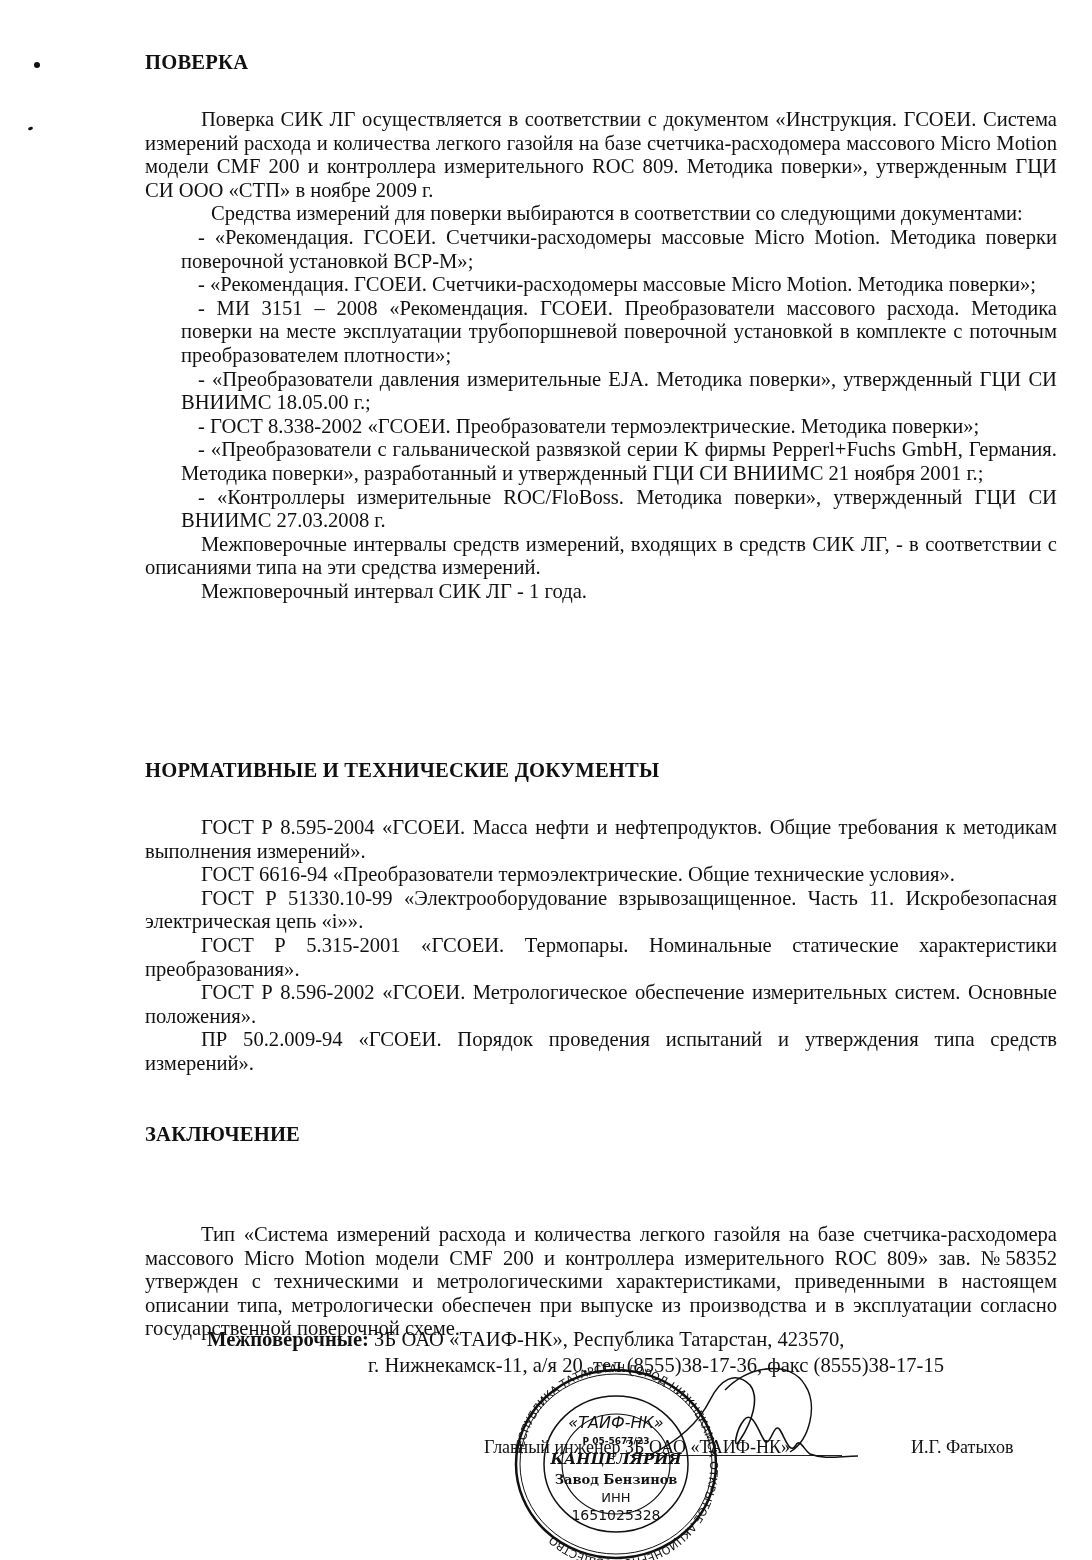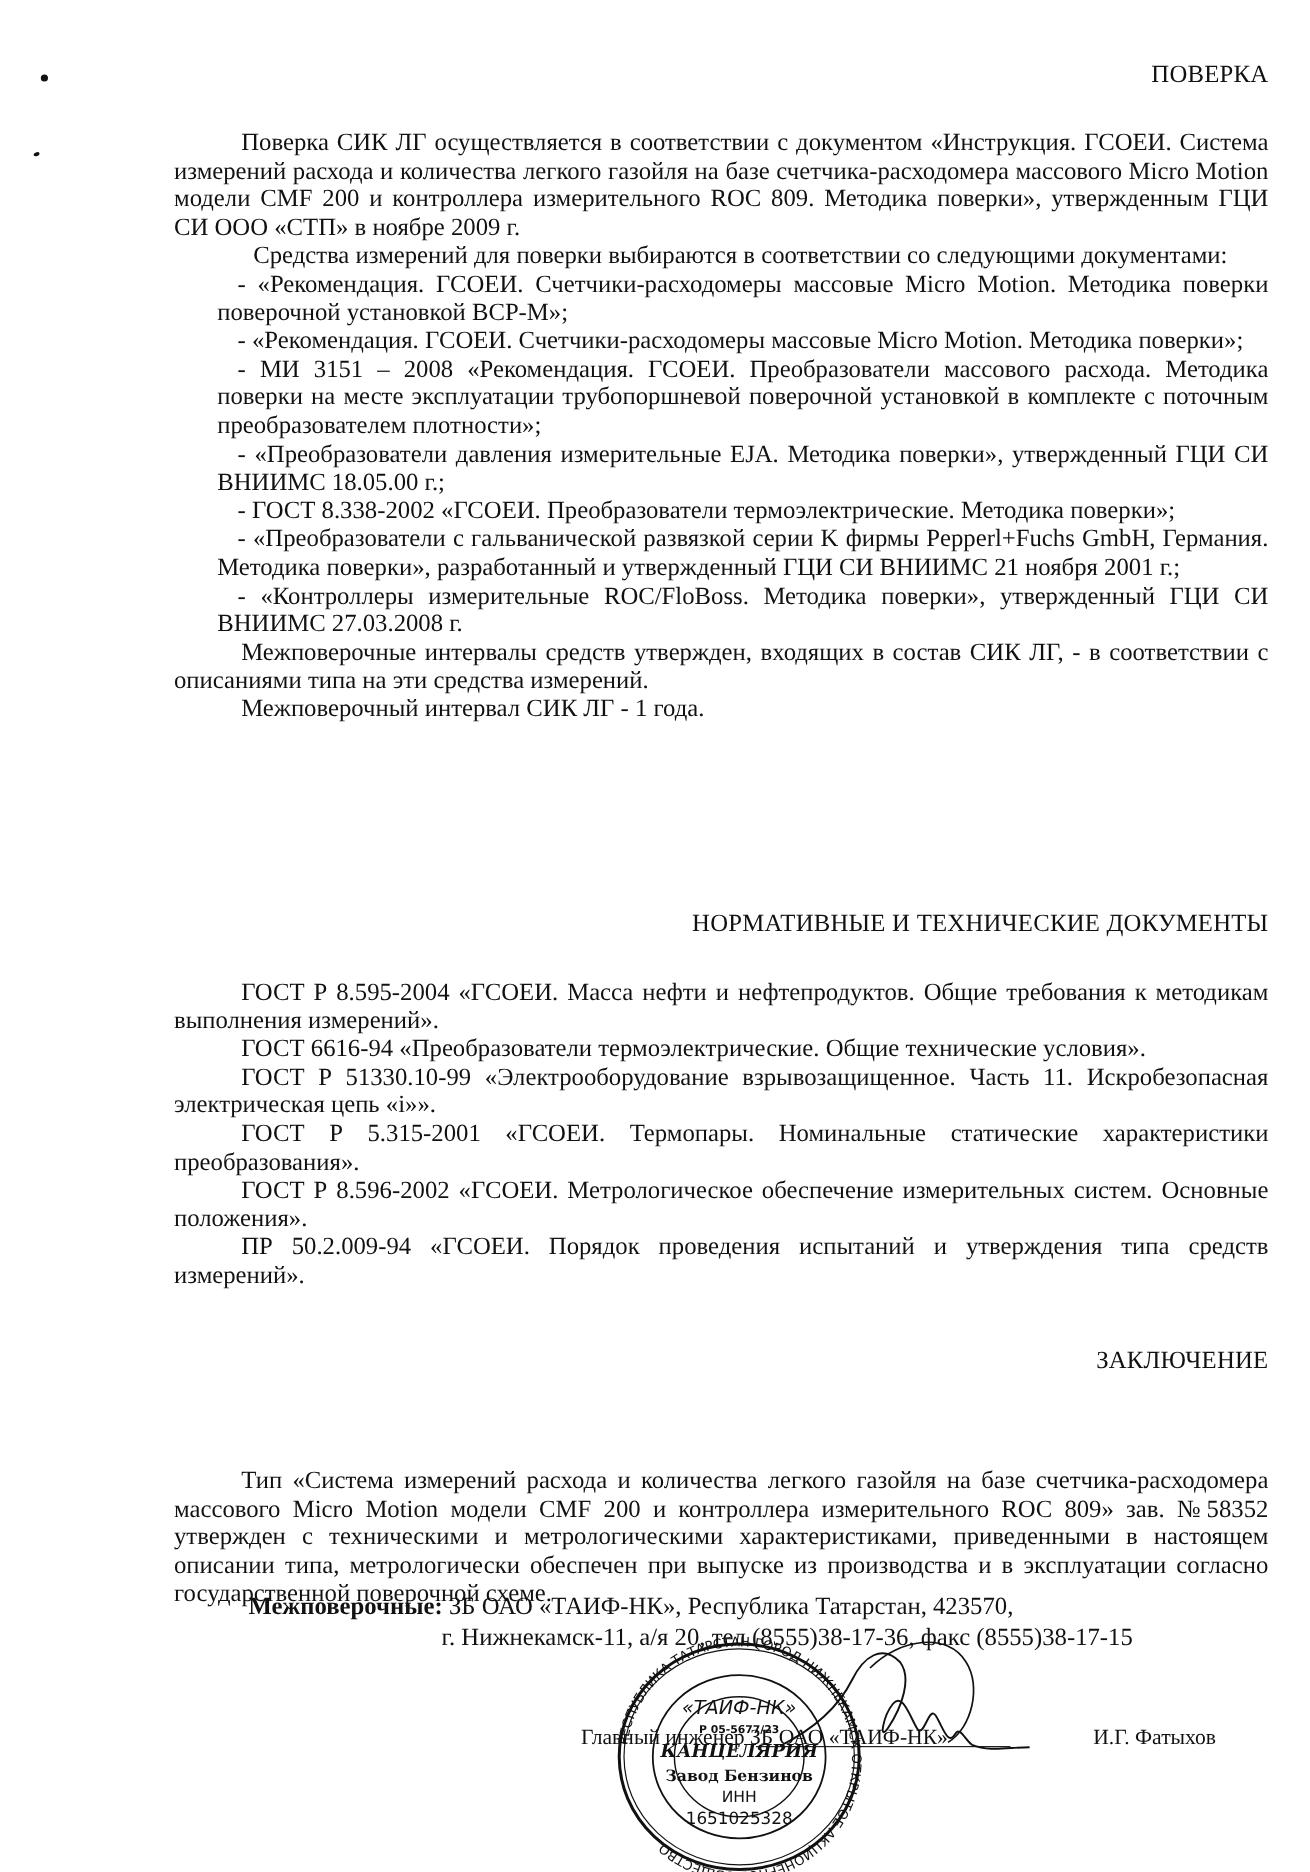--- a/index.html
+++ b/index.html
@@ -3,21 +3,21 @@
 <meta charset="utf-8">
 <style>
   html, body { margin: 0; padding: 0; background: #ffffff; }
   body { width: 1092px; height: 1560px; position: relative; overflow: hidden; color: #111; }
   .page {
     position: absolute; left: 145px; top: 0; width: 912px;
     font-family: "Liberation Serif", "DejaVu Serif", serif;
     font-size: 20.6px; line-height: 23.6px; color: #111;
   }
   h2 {
-    margin: 0; text-align: right; font-weight: normal; font-size: 20.6px;
+    margin: 0; text-align: left; font-weight: bold; font-size: 20.6px;
     letter-spacing: 0.2px; line-height: 24px;
   }
   p { margin: 0; text-align: justify; }
   .indent { text-indent: 56px; }
   .dash { text-indent: 17px; margin-left: 36px; }
   .sec1-title { position: absolute; top: 50px; left: 0; right: 0; }
   .block { position: absolute; left: 0; right: 0; }
   .mfr { position: absolute; left: 62px; top: 1326px; width: 860px; font-size: 20.6px; line-height: 26px; }
   .mfr .lbl { font-weight: bold; }
   .mfr .line2 { padding-left: 161px; }
@@ -41,21 +41,21 @@
   <div class="block" style="top:108px;">
     <p class="indent">Поверка СИК ЛГ осуществляется в соответствии с документом «Инструкция. ГСОЕИ. Система измерений расхода и количества легкого газойля на базе счетчика-расходомера массового Micro Motion модели CMF 200 и контроллера измерительного ROC 809. Методика поверки», утвержденным ГЦИ СИ ООО «СТП» в ноябре 2009 г.</p>
     <p class="indent" style="text-indent:66px;">Средства измерений для поверки выбираются в соответствии со следующими документами:</p>
     <p class="dash">- «Рекомендация. ГСОЕИ. Счетчики-расходомеры массовые Micro Motion. Методика поверки поверочной установкой ВСР-М»;</p>
     <p class="dash">- «Рекомендация. ГСОЕИ. Счетчики-расходомеры массовые Micro Motion. Методика поверки»;</p>
     <p class="dash">- МИ 3151 – 2008 «Рекомендация. ГСОЕИ. Преобразователи массового расхода. Методика поверки на месте эксплуатации трубопоршневой поверочной установкой в комплекте с поточным преобразователем плотности»;</p>
     <p class="dash">- «Преобразователи давления измерительные EJA. Методика поверки», утвержденный ГЦИ СИ ВНИИМС 18.05.00 г.;</p>
     <p class="dash">- ГОСТ 8.338-2002 «ГСОЕИ. Преобразователи термоэлектрические. Методика поверки»;</p>
     <p class="dash">- «Преобразователи с гальванической развязкой серии K фирмы Pepperl+Fuchs GmbH, Германия. Методика поверки», разработанный и утвержденный ГЦИ СИ ВНИИМС 21 ноября 2001 г.;</p>
     <p class="dash">- «Контроллеры измерительные ROC/FloBoss. Методика поверки», утвержденный ГЦИ СИ ВНИИМС 27.03.2008 г.</p>
-    <p class="indent">Межповерочные интервалы средств утвержден, входящих в состав СИК ЛГ, - в соответствии с описаниями типа на эти средства измерений.</p>
+    <p class="indent">Межповерочные интервалы средств измерений, входящих в средств СИК ЛГ, - в соответствии с описаниями типа на эти средства измерений.</p>
     <p class="indent">Межповерочный интервал СИК ЛГ - 1 года.</p>
   </div>
 
   <h2 class="block" style="top:758px;">НОРМАТИВНЫЕ И ТЕХНИЧЕСКИЕ ДОКУМЕНТЫ</h2>
 
   <div class="block" style="top:816px;">
     <p class="indent">ГОСТ Р 8.595-2004 «ГСОЕИ. Масса нефти и нефтепродуктов. Общие требования к методикам выполнения измерений».</p>
     <p class="indent">ГОСТ 6616-94 «Преобразователи термоэлектрические. Общие технические условия».</p>
     <p class="indent">ГОСТ Р 51330.10-99 «Электрооборудование взрывозащищенное. Часть 11. Искробезопасная электрическая цепь «i»».</p>
     <p class="indent">ГОСТ Р 5.315-2001 «ГСОЕИ. Термопары. Номинальные статические характеристики преобразования».</p>

